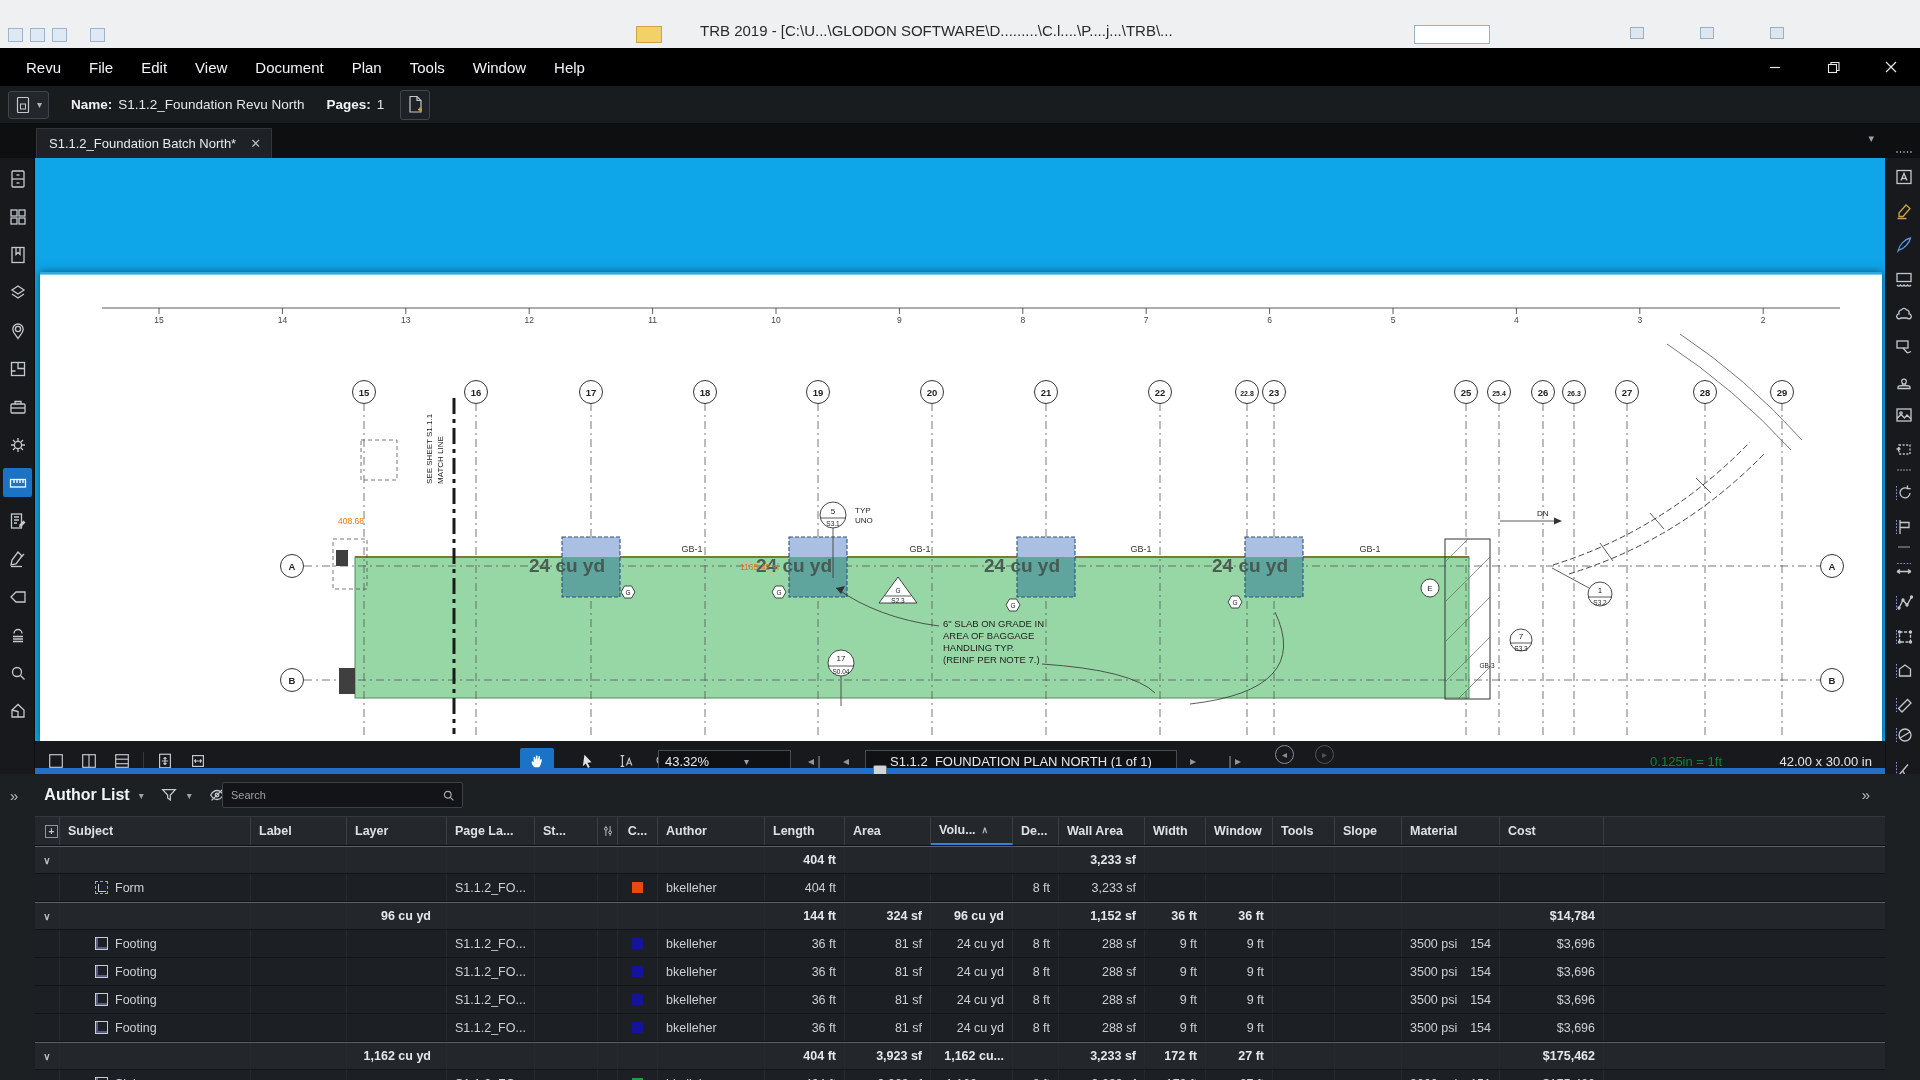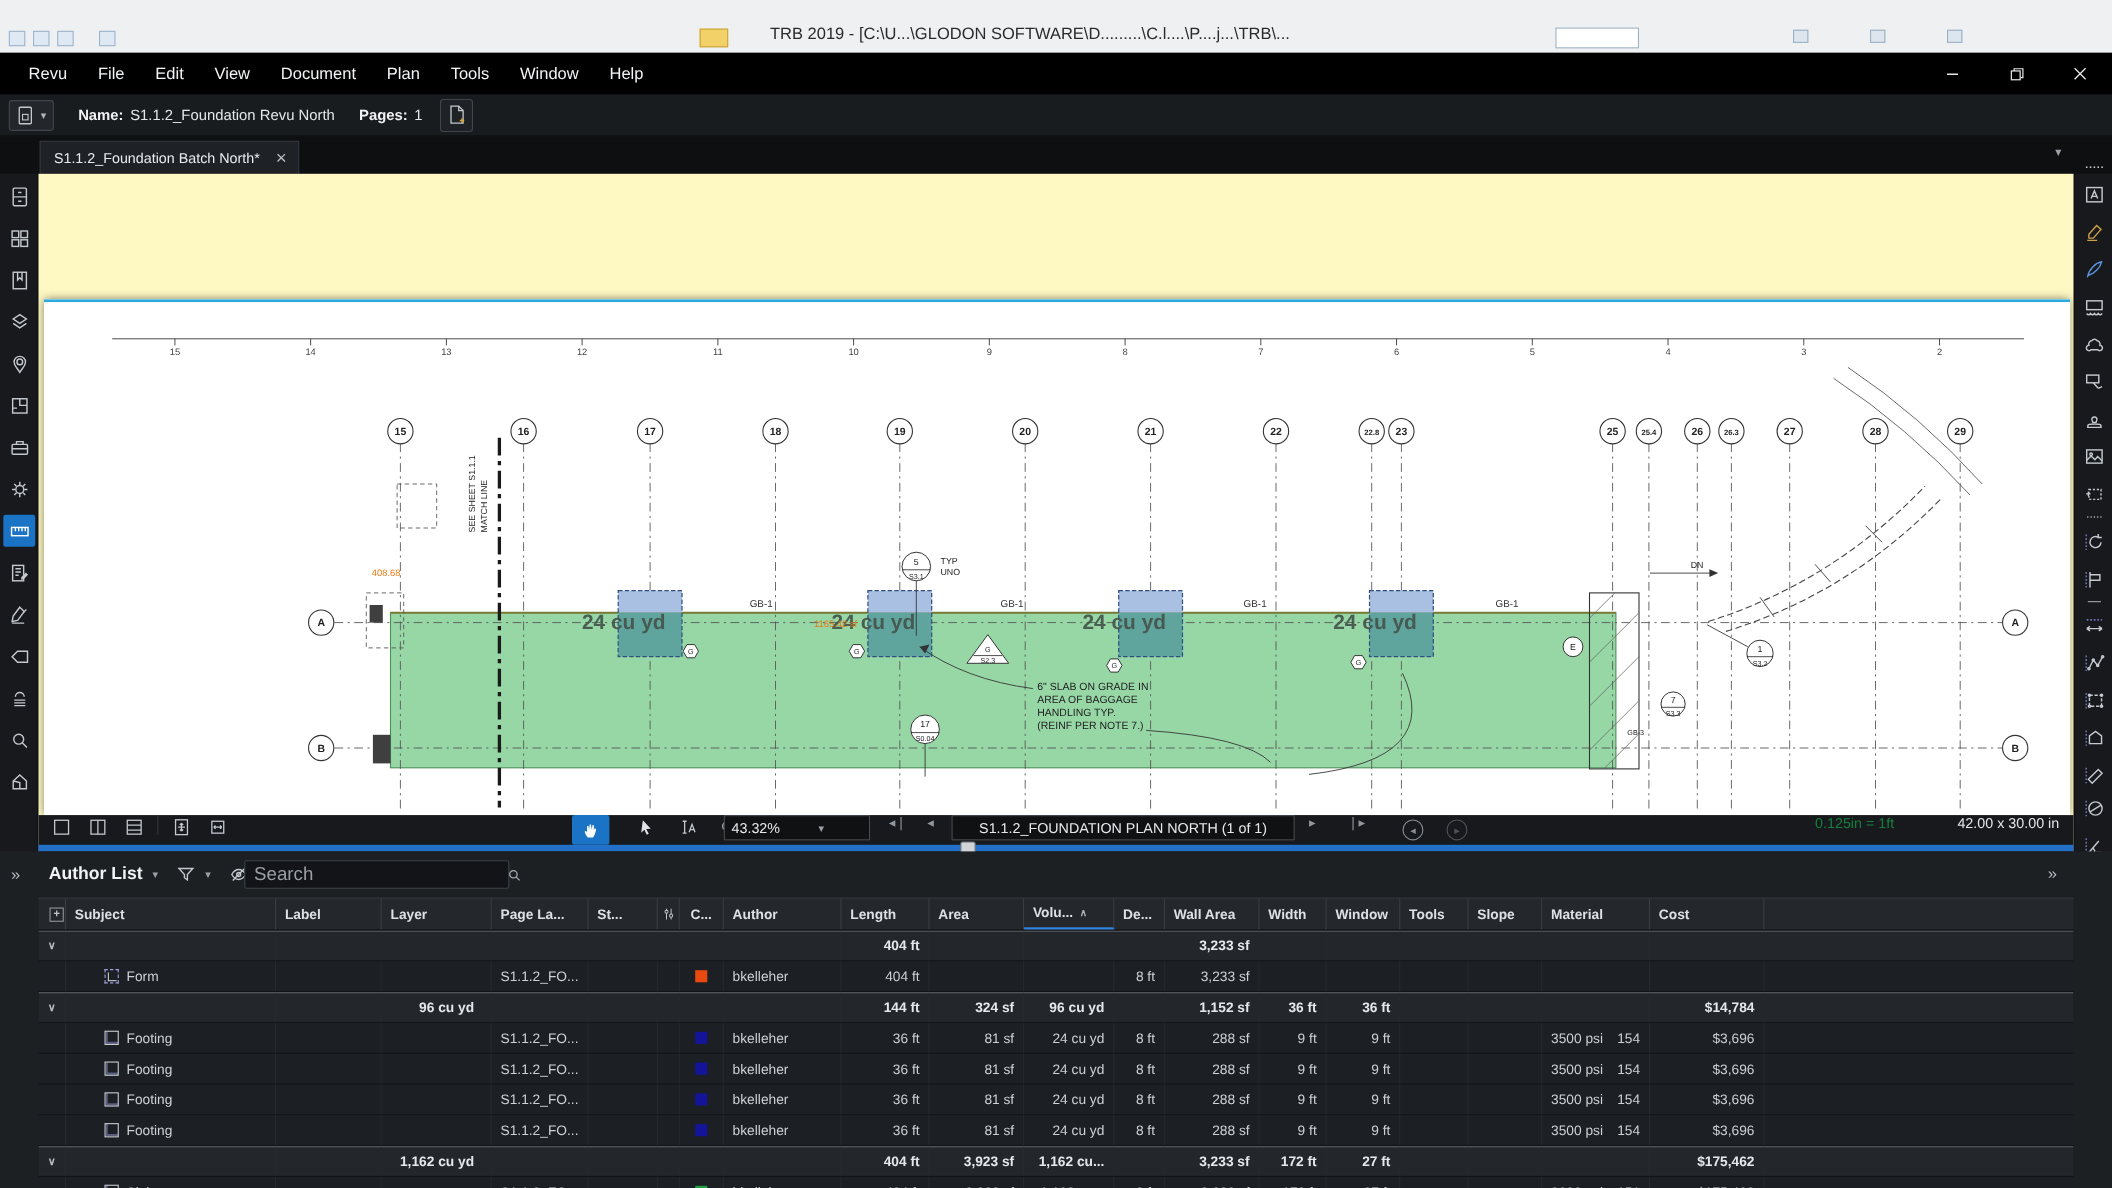--- a/index.html
+++ b/index.html
@@ -37,21 +37,21 @@
 #rightbar{left:1885px;top:158px;width:35px;height:922px;background:#17191c;border-left:1px solid #0c0d0f}
 .sic{position:absolute;left:3px;width:29px;height:29px;display:flex;align-items:center;justify-content:center;color:#c3c9cf}
 .sic svg{stroke:currentColor;fill:none;stroke-width:1.3;width:20px;height:20px}
 .sic.active{background:#1a73c4;border-radius:2px;color:#fff}
 .sic .fil{fill:currentColor;stroke:none}
 .sic .gold{stroke:#cda04a}
 .sic .blue{stroke:#5b93dd}
 .sic .pr{stroke:#8f96e8;stroke-dasharray:1.6,1.6;stroke-width:1}
 .sic .jstxt{font:700 7px "Liberation Sans",sans-serif;fill:currentColor;stroke:none}
 
-#viewer{left:35px;top:158px;width:1850px;height:666px;background:#fef9c3;overflow:hidden}
+#viewer{left:35px;top:158px;width:1850px;height:666px;background:#0ea5e9;overflow:hidden}
 #sheet{position:absolute;left:5px;top:114px;width:1842px;height:469px;background:#fff;box-shadow:0 0 8px rgba(0,0,0,.5)}
 
 .sb{stroke:#4a4a4a;stroke-width:.9}
 .thin{stroke:#333;stroke-width:.8;fill:none}
 .tr{font-size:8.5px;fill:#444;text-anchor:middle}
 .gridline{stroke:#555;stroke-width:.8;stroke-dasharray:8,4,2,4;fill:none}
 .bub{fill:#fff;stroke:#333;stroke-width:1}
 .bt{font-size:9.5px;font-weight:700;fill:#222;text-anchor:middle}
 .bt.sm{font-size:7px}
 .slab{fill:#8ed49e;stroke:#4c8f59;stroke-width:1;fill-opacity:.92}
@@ -69,21 +69,21 @@
 .mt2{font-size:8px;fill:#222}
 .note{font-size:9.5px;fill:#1d1d1d}
 .om{font-size:8.5px;fill:#e8780f}
 .ldr{stroke:#333;stroke-width:.8;fill:none}
 .crv{stroke:#444;stroke-width:1;fill:none;stroke-dasharray:6,3}
 .crs{stroke:#555;stroke-width:.8;fill:none}
 .dr{fill:none;stroke:#555;stroke-width:.8;stroke-dasharray:4,3}
 .wr{fill:none;stroke:#333;stroke-width:1}
 .hl{stroke:#666;stroke-width:.7}
 
-#vtoolbar{left:35px;top:741px;width:1850px;height:40px;background:#17191c;display:flex;font-size:13px}
+#vtoolbar{left:35px;top:741px;width:1850px;height:40px;background:#17191c;display:flex;align-items:center;font-size:13px}
 .ticon{width:24px;height:22px;display:flex;align-items:center;justify-content:center;color:#c3c9cf;margin-left:9px}
 .ticon svg{stroke:currentColor;fill:none;stroke-width:1.3;width:18px;height:18px}
 .ticon.active{background:#1a73c4;border-radius:2px;color:#fff;height:27px;width:34px;margin-left:0}
 .tsep{width:1px;height:18px;background:#34383d;margin-left:9px}
 #panbtn{position:absolute;left:485px}
 #selbtn{position:absolute;left:532px}
 #txtbtn{position:absolute;left:570px}
 #zmbtn{position:absolute;left:606px}
 #zoombox{position:absolute;left:623px;width:133px;height:23px;background:#0f1113;border:1px solid #474c52;display:flex;align-items:center;padding:0 6px;color:#e6e9ec}
 #zoombox .chev{margin-left:auto;color:#9aa1a8;font-size:10px}
@@ -98,21 +98,21 @@
 #divider .grip{position:absolute;left:838px;top:-3px;width:14px;height:11px;background:#cfd4d9;border:1px solid #6b7177;border-radius:2px}
 
 #markups{left:0;top:774px;width:1920px;height:306px;background:#1d2023}
 #mheader{position:absolute;left:0;top:0;width:1885px;height:42px;display:flex;align-items:center}
 #mexp{margin-left:10px;color:#b9bfc5;font-size:15px}
 #mtitle{margin-left:26px;font-size:16px;font-weight:700;color:#f0f2f4}
 .hchev{margin-left:9px;color:#9aa1a8;font-size:10px}
 .hic{margin-left:16px;color:#c3c9cf;display:flex;align-items:center}
 .hic svg{stroke:currentColor;fill:none;stroke-width:1.4;width:18px;height:18px}
 #searchbox{position:absolute;left:222px;top:8px;width:241px;height:26px;background:#121417;border:1px solid #3c4147;border-radius:2px;display:flex;align-items:center}
-#searchbox input{flex:1;background:transparent;border:none;outline:none;color:#d7dbdf;font-size:17px;padding:0 8px;font-family:"Liberation Sans",sans-serif}
+#searchbox input{flex:1;background:transparent;border:none;outline:none;color:#d7dbdf;font-size:11px;padding:0 8px;font-family:"Liberation Sans",sans-serif}
 #searchbox input::placeholder{color:#9aa0a6}
 #searchbox .mag{margin-right:6px;color:#aab0b6}
 #mexp2{position:absolute;right:50px;top:12px;color:#b9bfc5;font-size:15px}
 
 #thead{position:absolute;left:35px;top:42px;width:1850px;height:30px;background:#24272c;display:flex;font-size:12.5px;font-weight:700;color:#dde1e5;border-top:1px solid #33383e;border-bottom:1px solid #0e0f11}
 .hc{display:flex;align-items:center;padding:0 8px;border-right:1px solid #393e44;height:100%;white-space:nowrap;overflow:hidden}
 .hc.sorted{border-bottom:2px solid #2f83de}
 .hc .caret{margin-left:6px;font-size:9px;color:#aeb4ba}
 #tbody{position:absolute;left:35px;top:72px;width:1850px;height:234px;overflow:hidden}
 .trow{display:flex;height:28px;align-items:center;background:#1c1f23;border-bottom:1px solid #121417;font-size:12.5px;color:#ccd1d5;position:relative}

